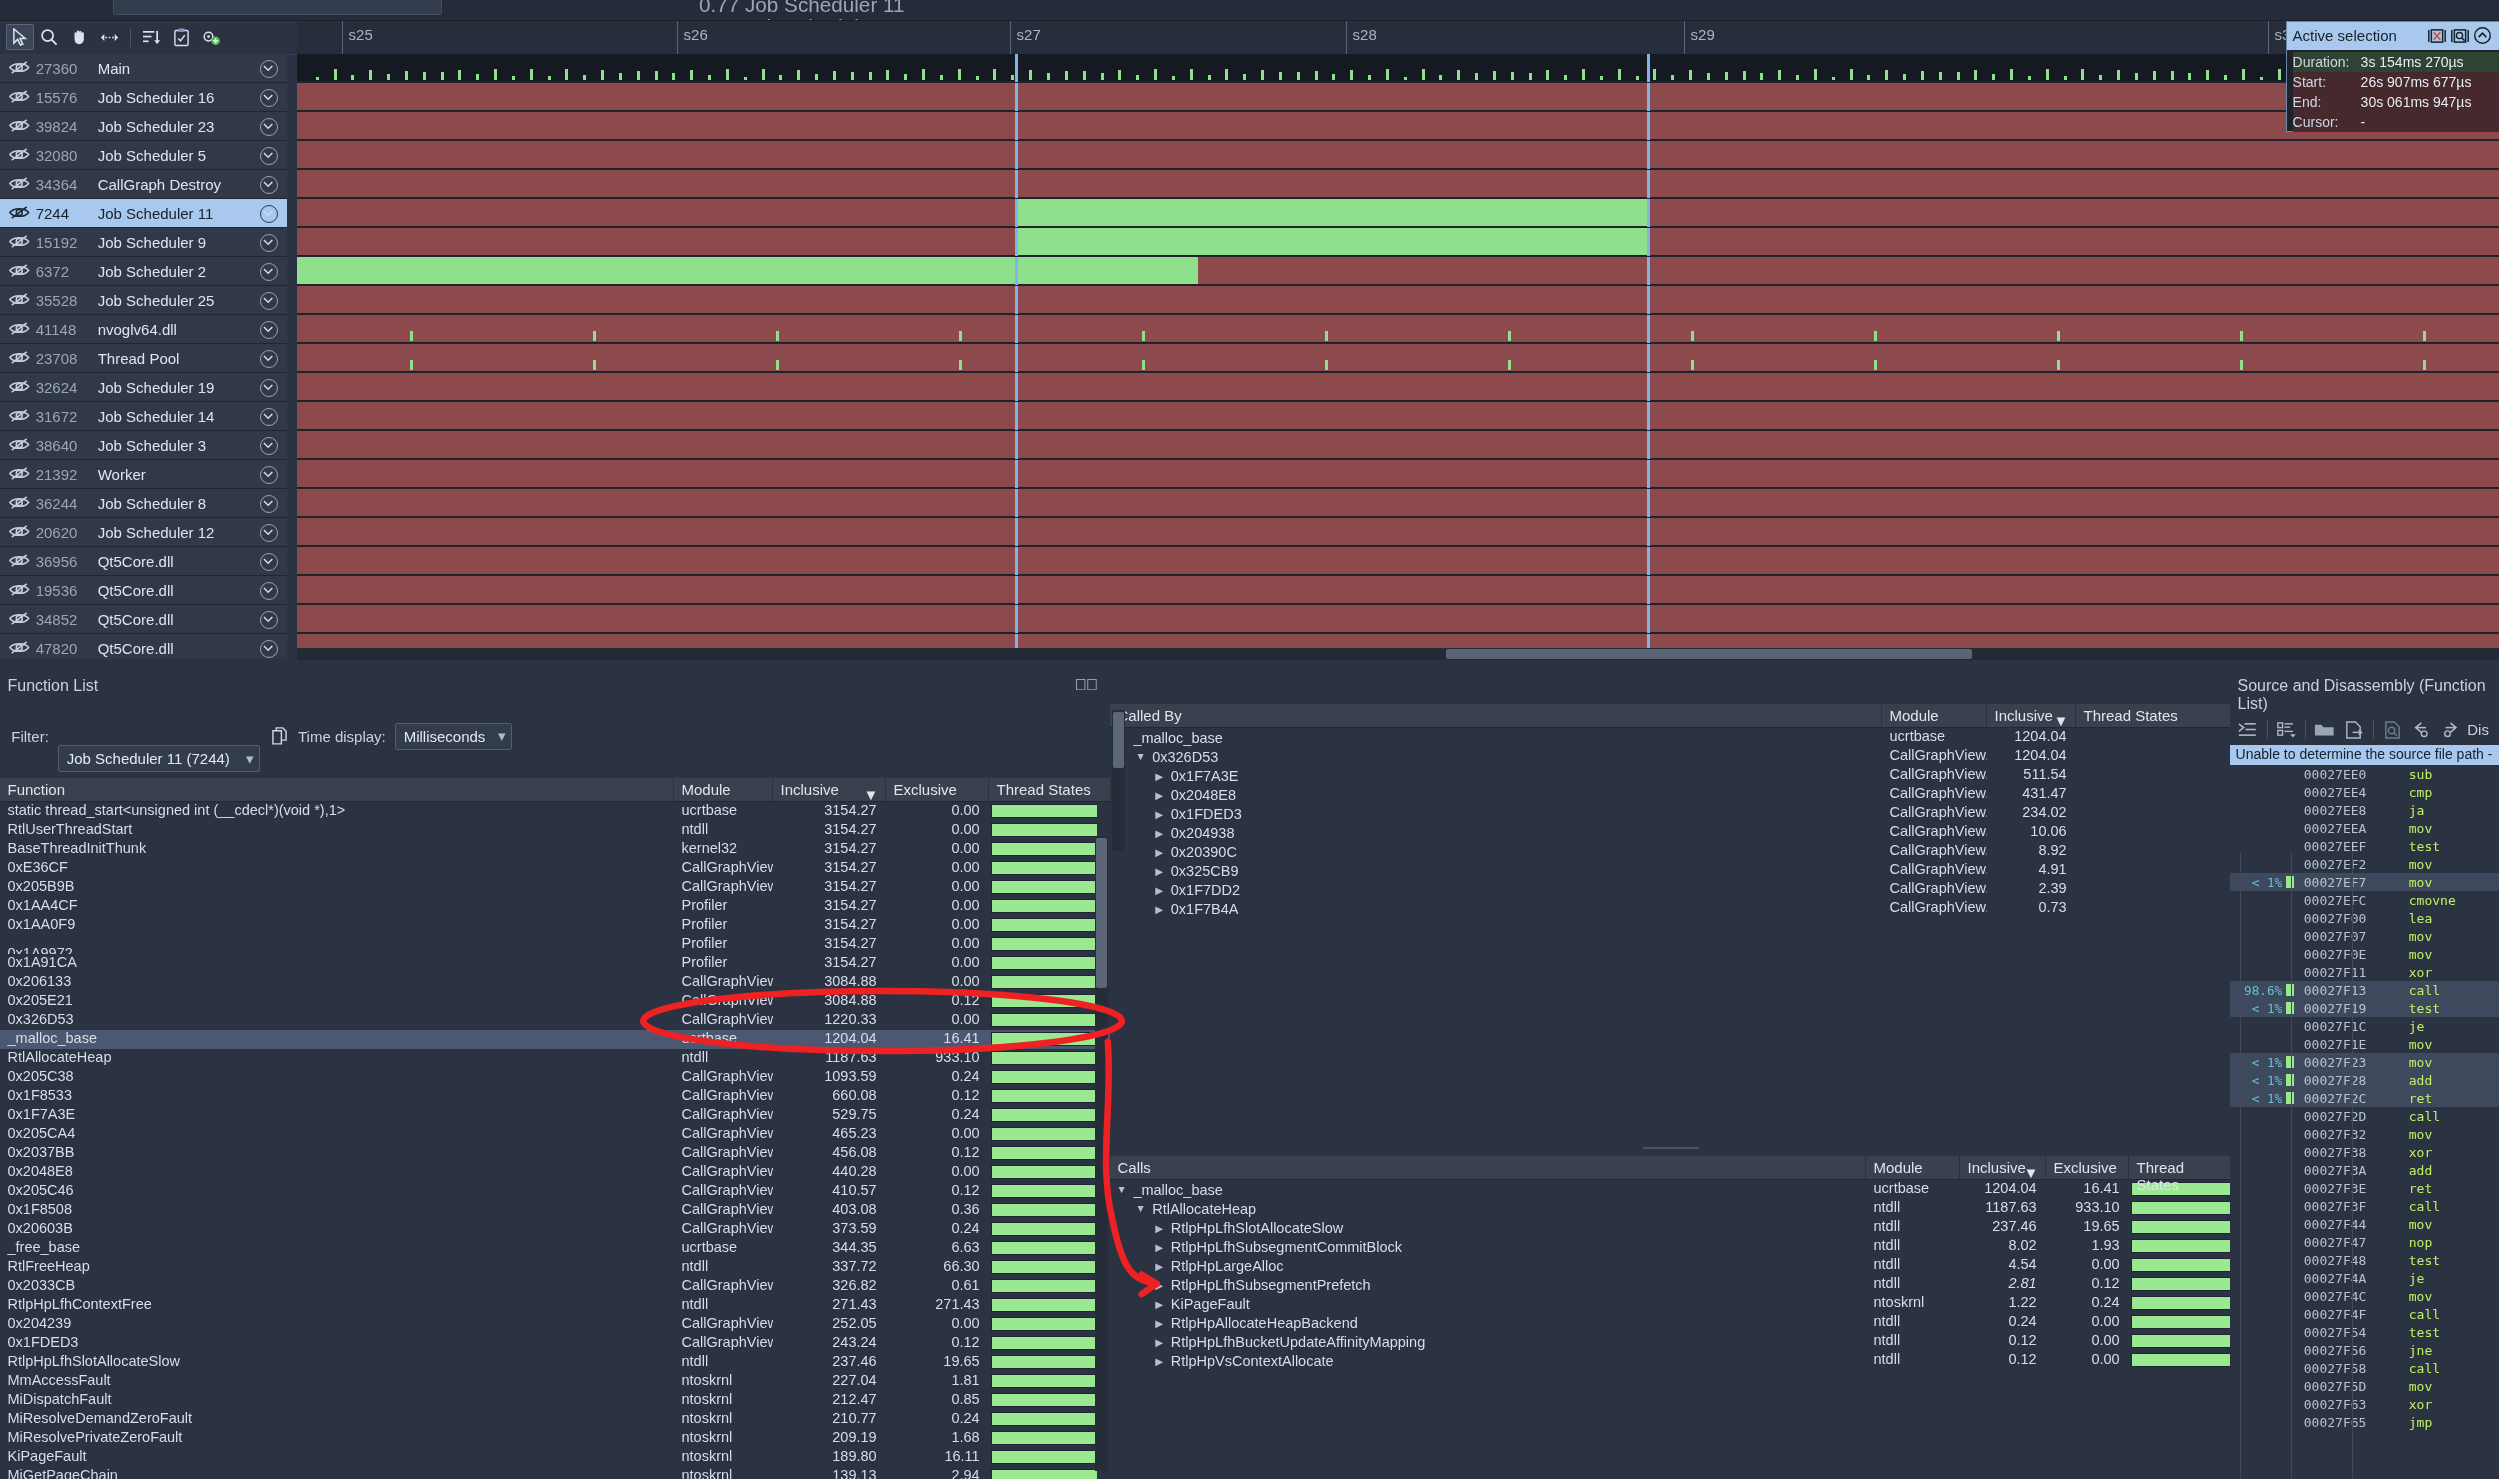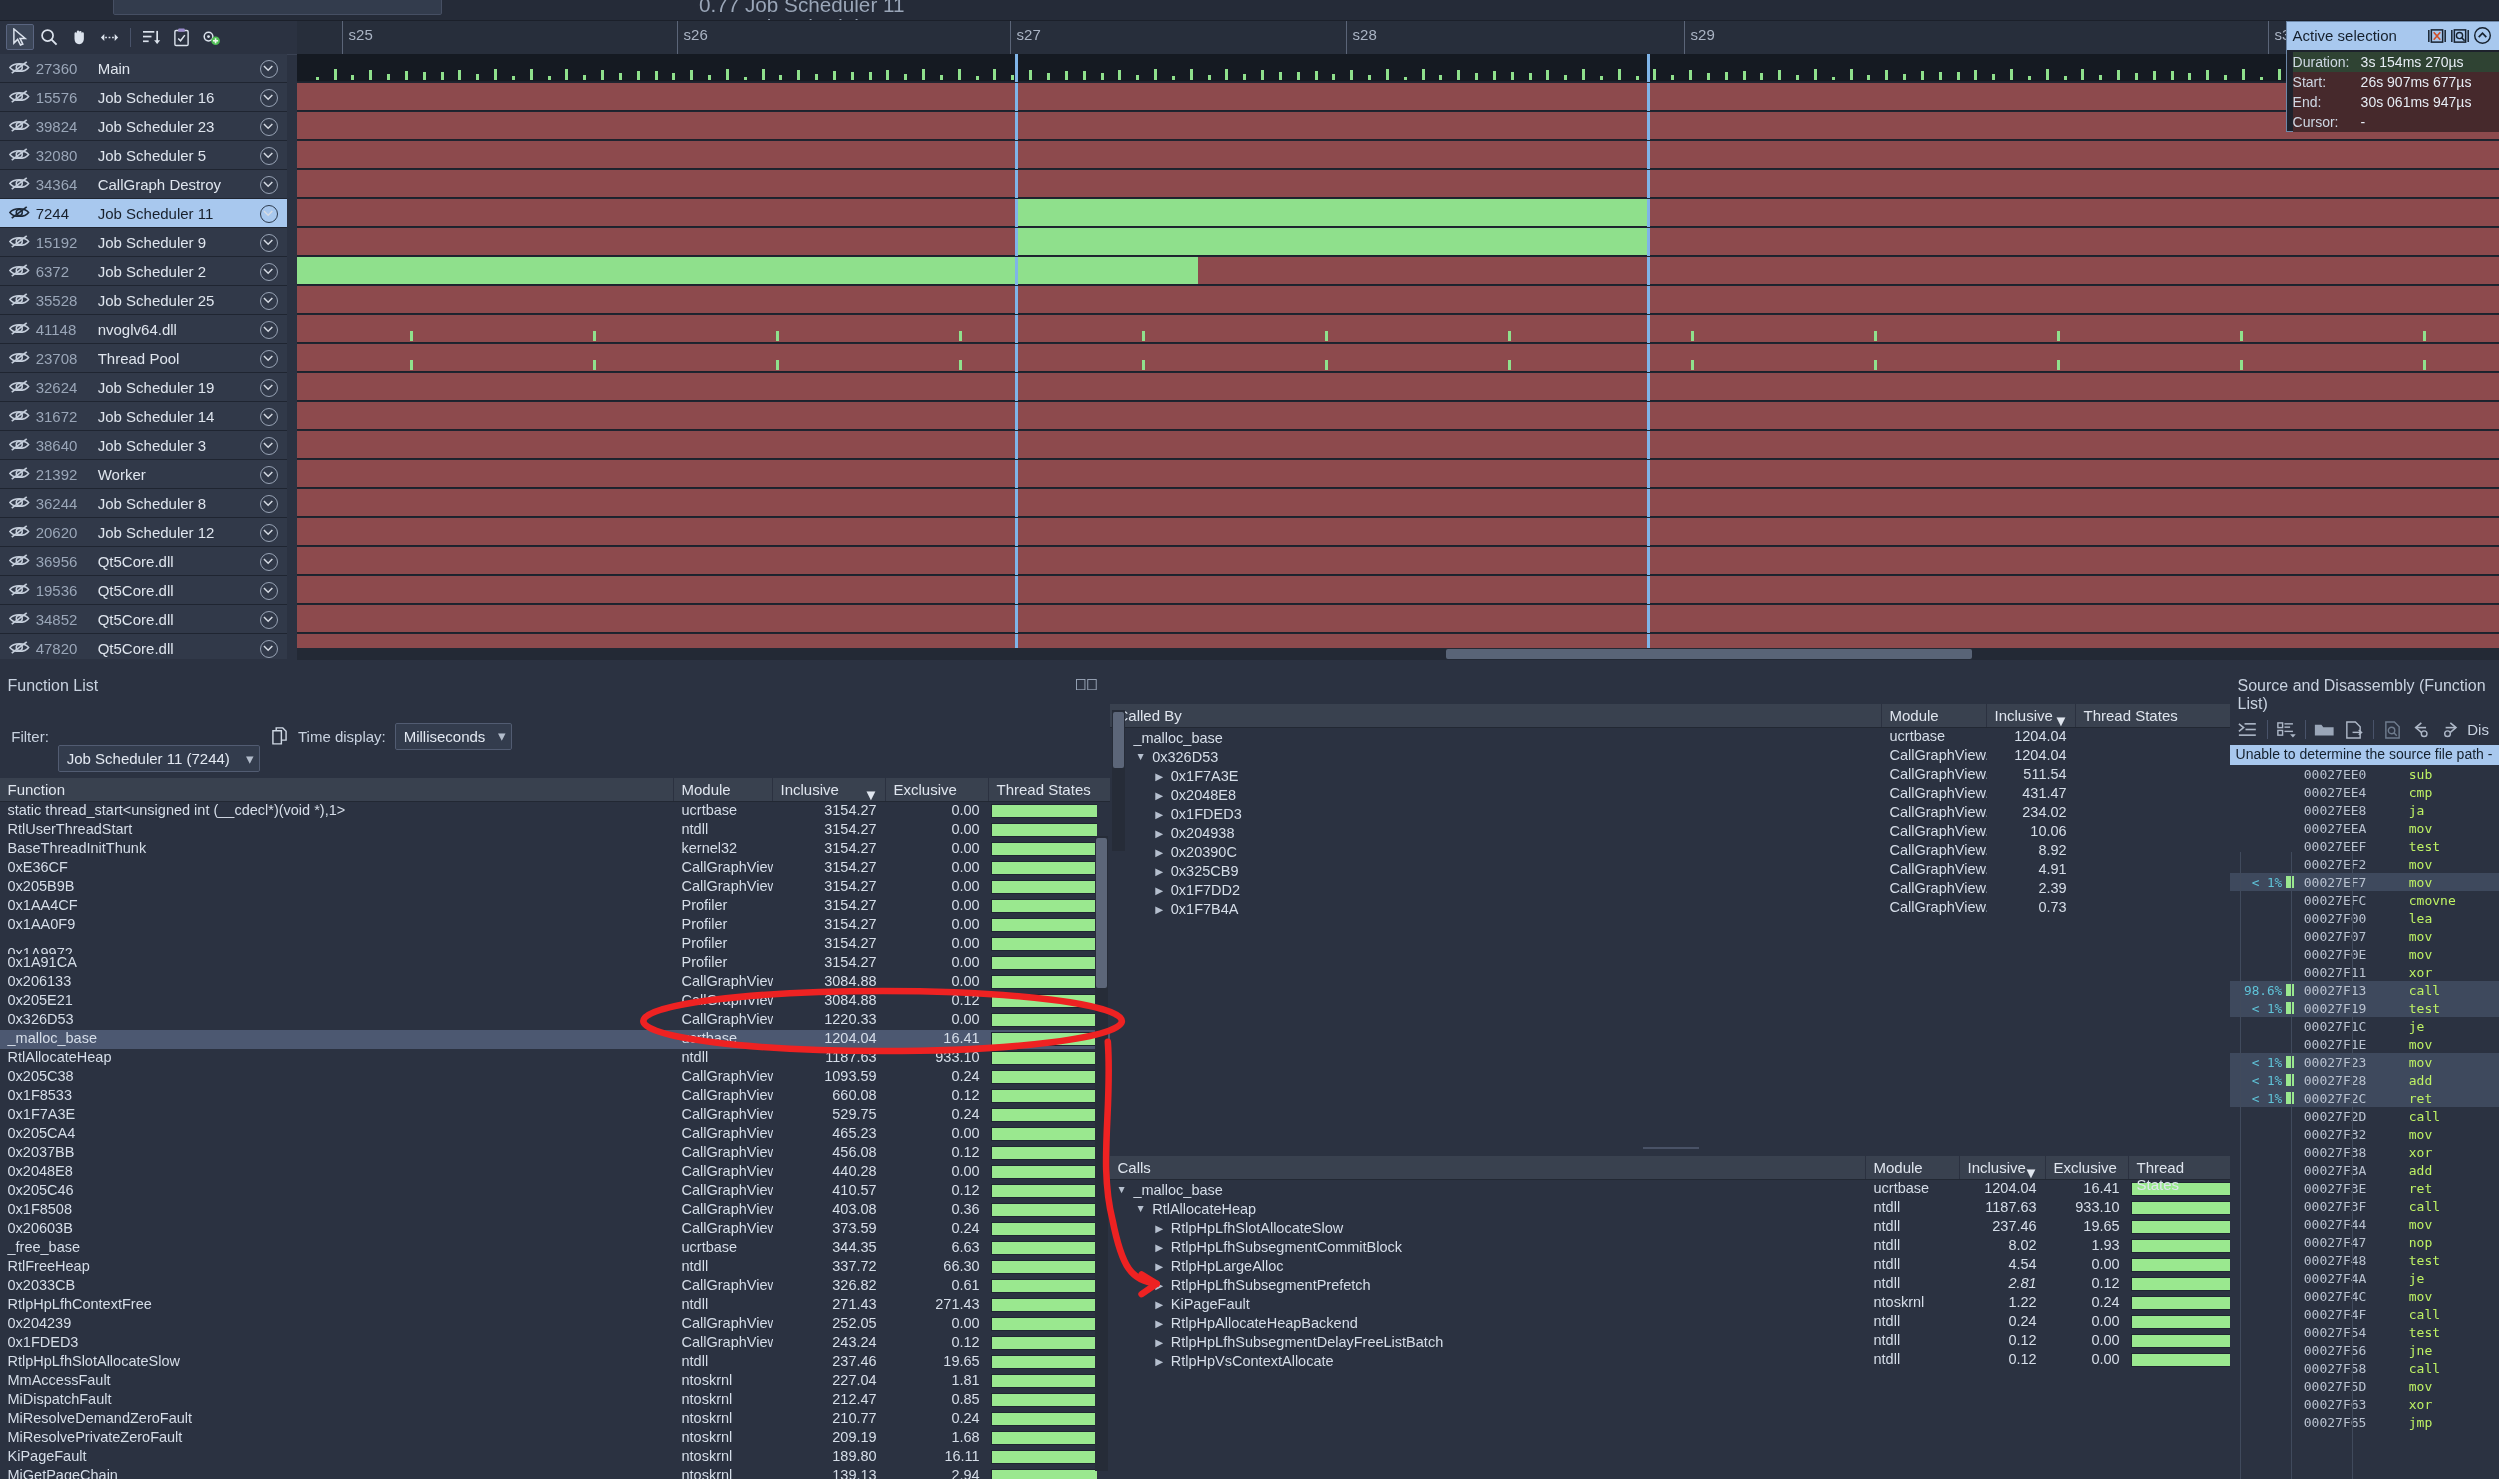--- a/index.html
+++ b/index.html
@@ -1467,21 +1467,21 @@
             <div style="width:94px; padding-left:7.5px;">ntdll</div>
             <div class="num" style="width:86px;">0.24</div>
             <div class="num" style="width:83px;">0.00</div>
             <div class="tsbar-wrap" style="width:102px;">
               <div class="tsbar" style="width:100%"></div>
             </div>
           </div>
           <div class="treerow">
             <div class="tw" style="width:756px; padding-left:43px;">
               <span class="arrow">▶</span>
-              <span style="padding-left:5.6px;">RtlpHpLfhSubsegmentDelayFreeListBatch</span>
+              <span style="padding-left:5.6px;">RtlpHpLfhBucketUpdateAffinityMapping</span>
             </div>
             <div style="width:94px; padding-left:7.5px;">ntdll</div>
             <div class="num" style="width:86px;">0.12</div>
             <div class="num" style="width:83px;">0.00</div>
             <div class="tsbar-wrap" style="width:102px;">
               <div class="tsbar" style="width:100%"></div>
             </div>
           </div>
           <div class="treerow">
             <div class="tw" style="width:756px; padding-left:43px;">

